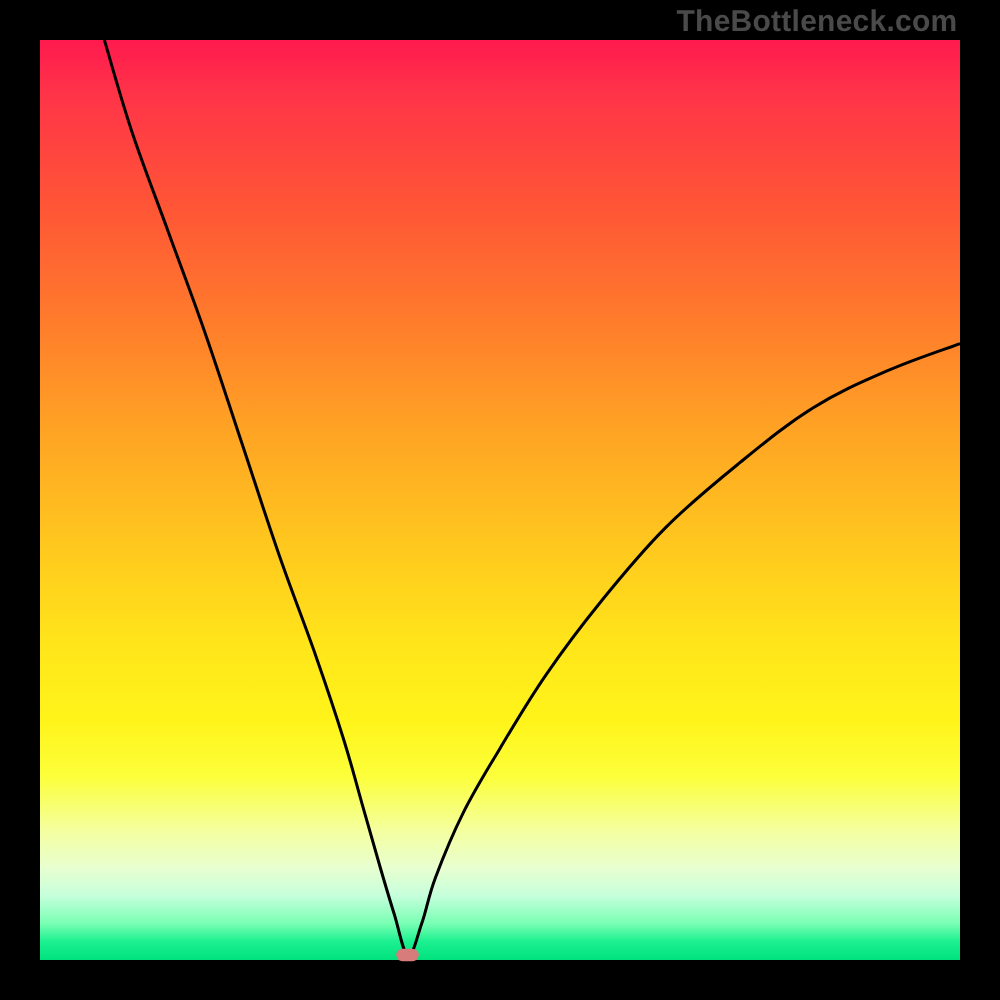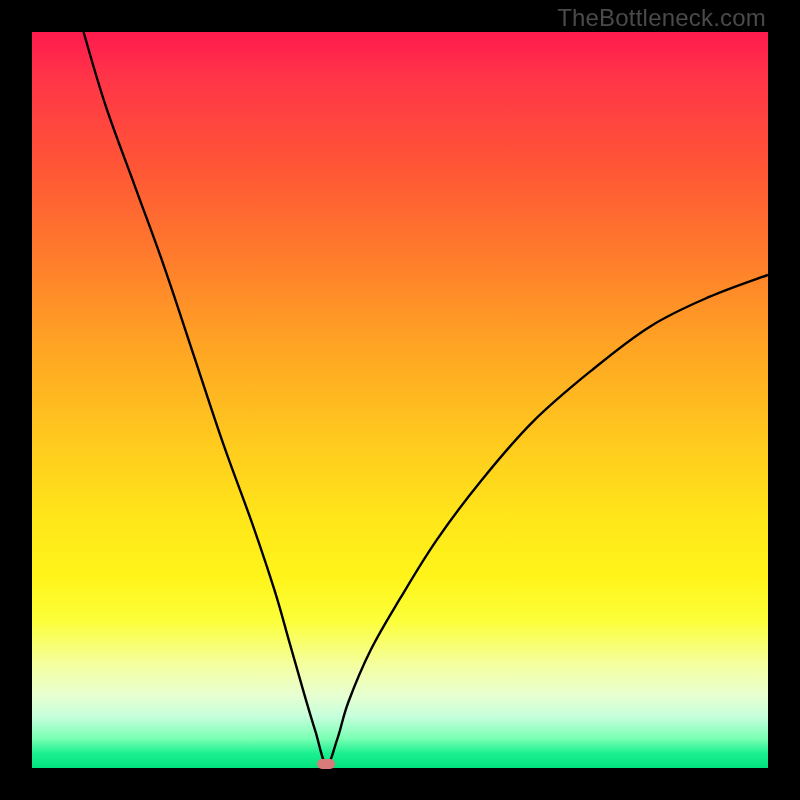--- a/index.html
+++ b/index.html
@@ -43,21 +43,21 @@
       #1cf090 98%,
       #00e27e 100%
     );
   }
   .watermark {
     position: absolute;
     top: 4px;
     right: 34px;
     color: #4a4a4a;
     font-size: 24px;
-    font-weight: 400;
+    font-weight: 700;
     letter-spacing: 0.2px;
     user-select: none;
   }
   svg.curve {
     position: absolute;
     left: 0;
     top: 0;
     width: 736px;
     height: 736px;
     pointer-events: none;

